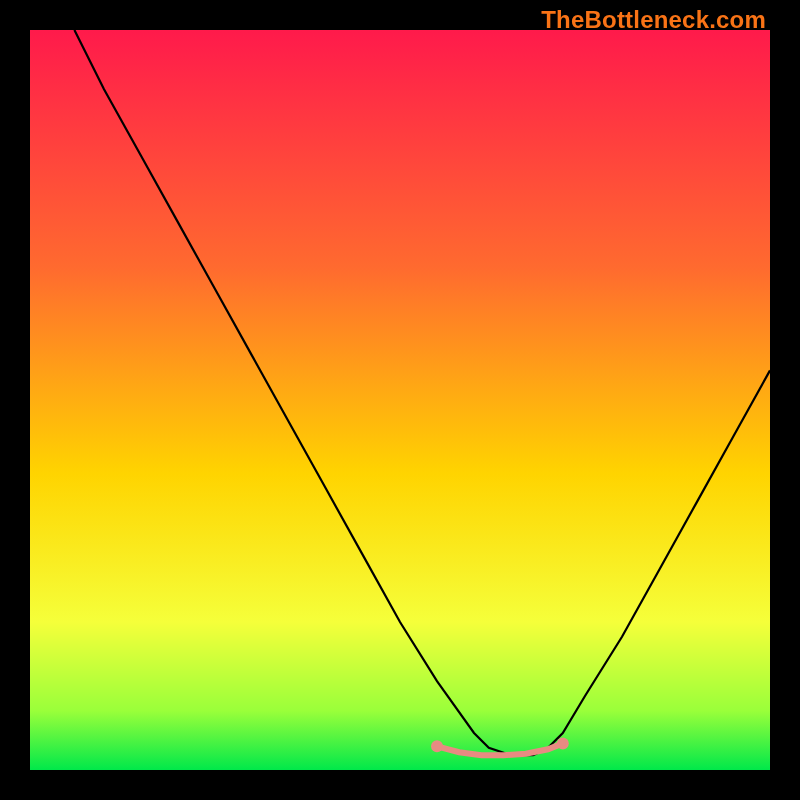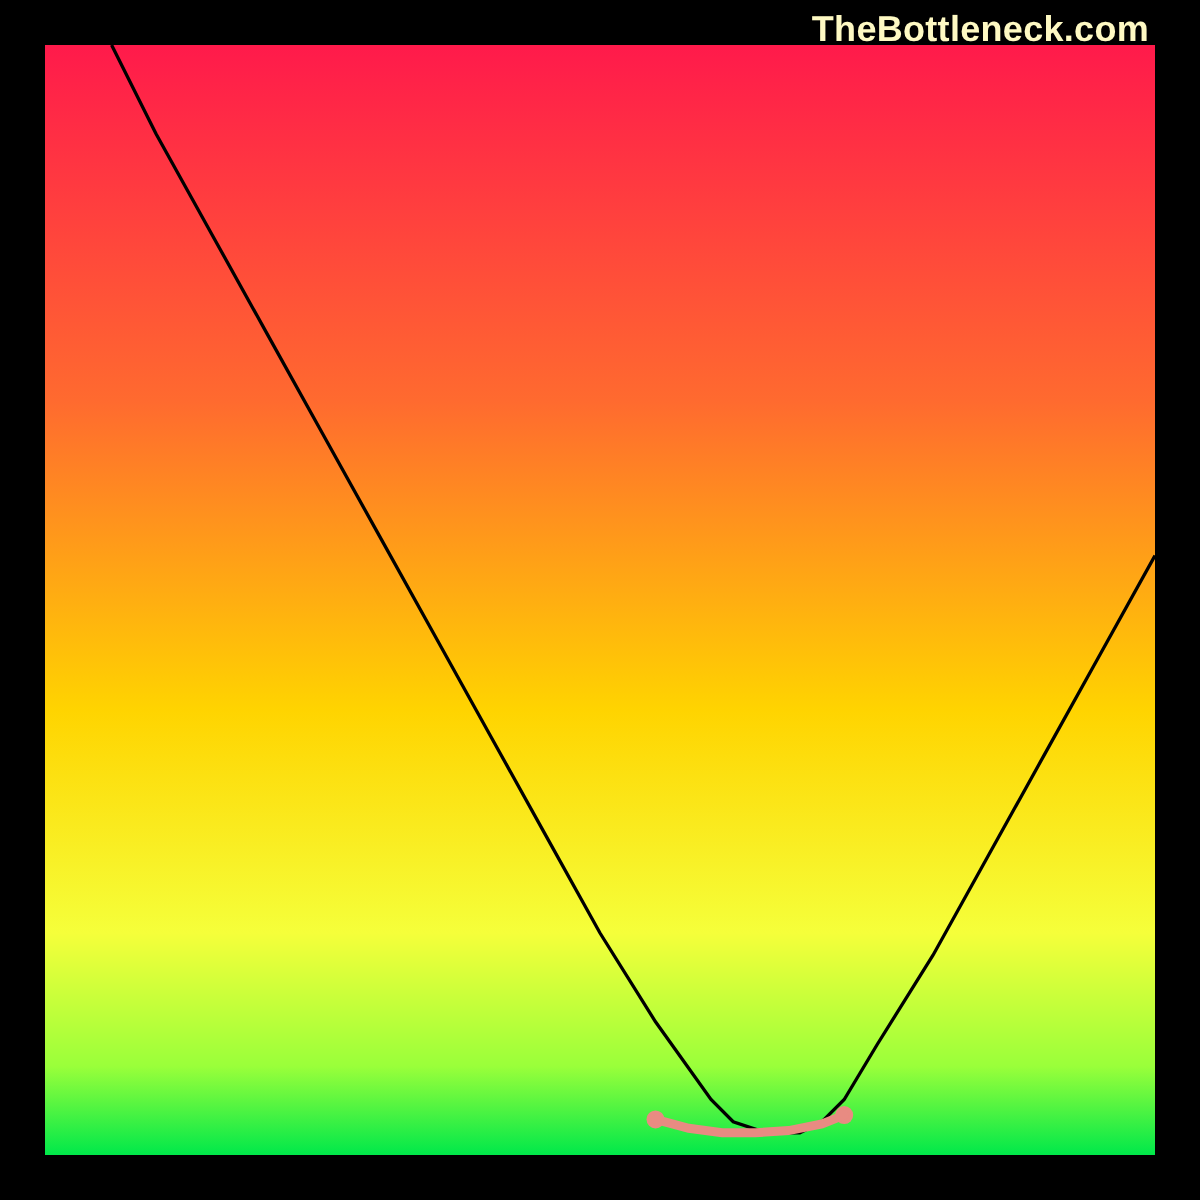--- a/index.html
+++ b/index.html
@@ -25,21 +25,21 @@
     width: 740px;
     height: 740px;
   }
   .watermark {
     position: absolute;
     top: 6px;
     right: 34px;
     font-family: Arial, Helvetica, sans-serif;
     font-size: 24px;
     font-weight: 600;
-    color: #fef9c3;
+    color: #f97316;
     letter-spacing: 0.2px;
   }
   svg { display: block; }
 </style>
 </head>
 <body>
 
 <div class="frame">
   <svg class="plot-area" width="740" height="740" viewBox="0 0 740 740">
     <defs>

